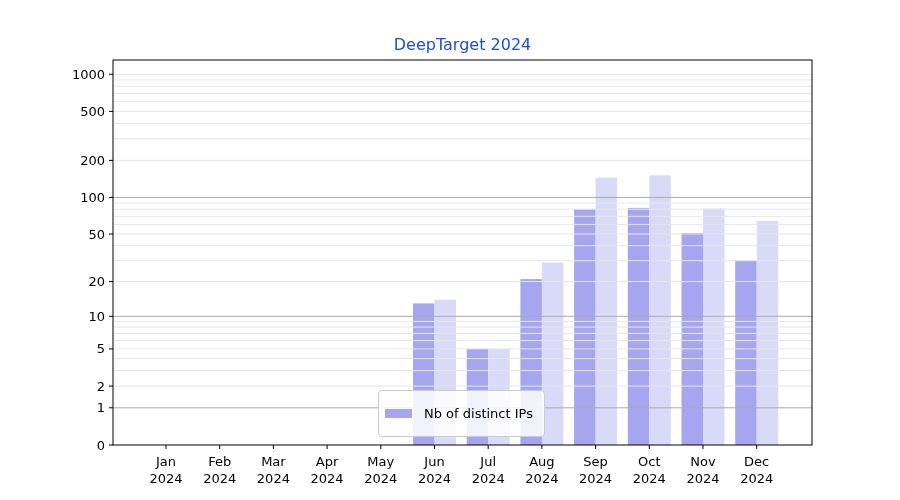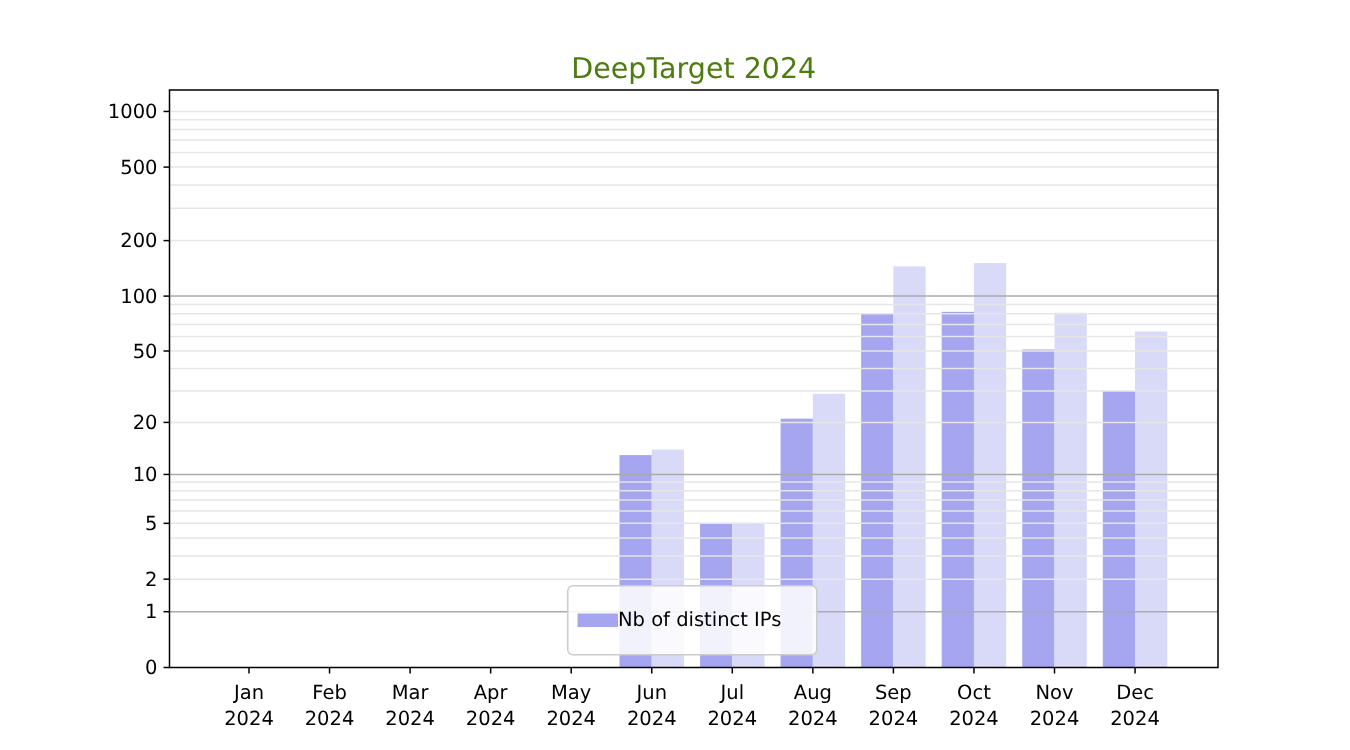--- a/index.html
+++ b/index.html
@@ -4,29 +4,29 @@
 <style>
   html,body{margin:0;padding:0;background:#fff;}
   .canvas{
     position:relative;width:900px;height:500px;background:#fff;overflow:hidden;
     font-family:"DejaVu Sans","Liberation Sans",sans-serif;color:#000;
   }
   .canvas svg{position:absolute;left:0;top:0;}
   svg text{font-family:"DejaVu Sans","Liberation Sans",sans-serif;font-size:13px;fill:#000;}
   .chart-title{
     position:absolute;left:113px;top:35px;width:699px;text-align:center;
-    font-size:19px;color:#4d7c0f;
+    font-size:16px;color:#1d4ed8;
   }
   .legend{
     position:absolute;left:378px;top:390px;width:167px;height:47px;box-sizing:border-box;
     background:rgba(255,255,255,0.85);border:1px solid #cccccc;border-radius:4px;
     display:flex;flex-direction:column;justify-content:space-evenly;padding:2px 6px;
     font-size:13px;
   }
-  .legend-row{display:flex;align-items:center;}
+  .legend-row{display:flex;align-items:center;gap:12px;}
   .swatch{width:27px;height:9px;display:inline-block;flex:0 0 27px;}
   .legend-label{white-space:nowrap;line-height:1;}
 </style>
 </head>
 <body>
 
 <div class="canvas">
   <svg id="chart-svg" width="900" height="500">
       <rect x="413.0" y="303.4" width="21.5" height="141.6" fill="#a5a5f0"></rect>
       <rect x="466.7" y="348.9" width="21.5" height="96.1" fill="#a5a5f0"></rect>

